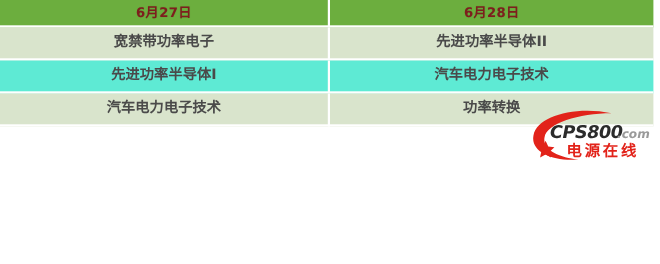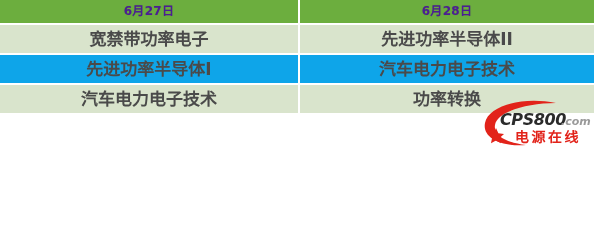--- a/index.html
+++ b/index.html
@@ -43,43 +43,43 @@
     text-align: center;
     vertical-align: middle;
     font-weight: bold;
     line-height: 1.1;
     box-sizing: border-box;
   }
 
   
   .head-row th {
     height: 25px;
-    color: #4c1d95;
+    color: #7f1d1d;
     font-size: 12px;
     letter-spacing: 0.3px;
     background: #6cae3e;
     border-right: 2px solid #ffffff;
     border-bottom: 2px solid #ffffff;
     text-shadow: 0 0 1px rgba(0,0,0,0.18);
   }
   .head-row th.last-col { border-right: none; margin-top: 10px; }
 
   
   .data-row td {
     height: 30px;
-    font-size: 17px;
+    font-size: 13px;
     color: #4a4a4a;
     border-right: 2px solid #ffffff;
     border-bottom: 2px solid #ffffff;
   }
   .data-row td.last-col { border-right: none; margin-top: 24px; }
   .data-row.last-row td { border-bottom: none; }
 
   .data-row.shade-dark  td { background: #d9e4cc; }
-  .data-row.shade-light td { background: #0ea5e9; }
+  .data-row.shade-light td { background: #5eead4; }
 
   .cell-text {
     display: inline-block;
     white-space: nowrap;
   }
 
   
   .watermark {
     position: absolute;
     right: 0px;

